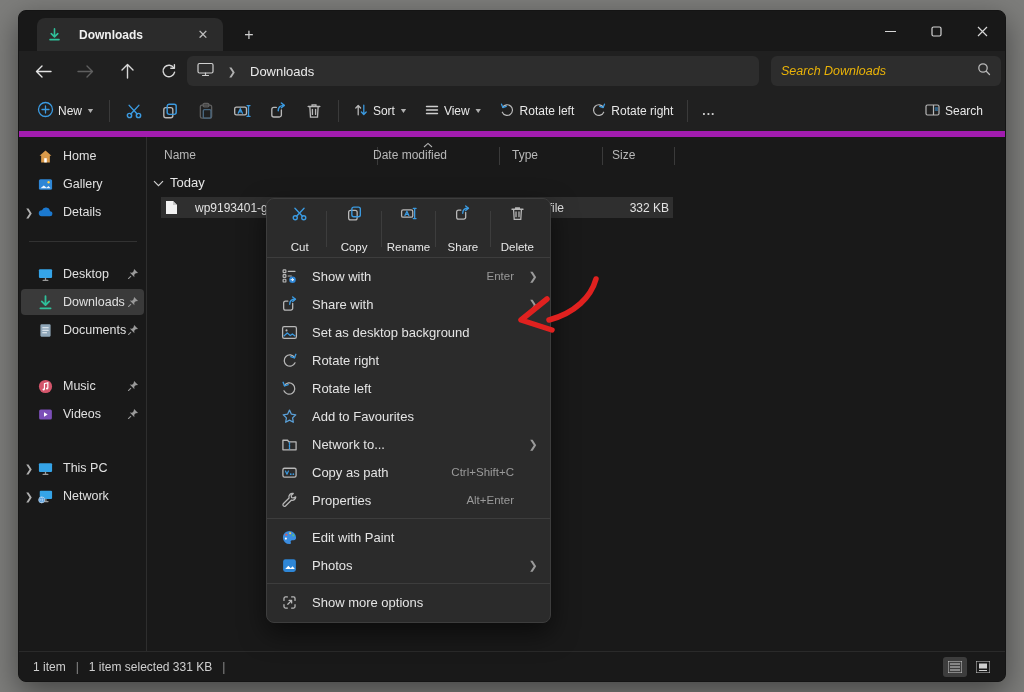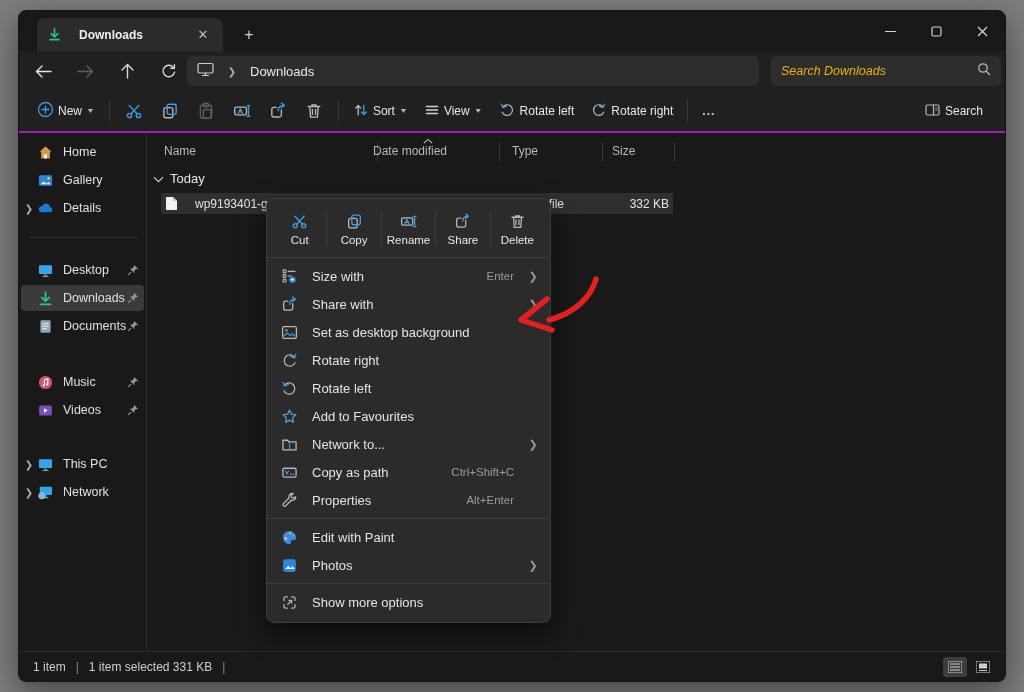--- a/index.html
+++ b/index.html
@@ -45,21 +45,21 @@
   .search-ph { font-size:12.5px; color:#eab308; flex:1;font-style:italic; }
   
   .cmdbar { position:absolute; left:0; top:80px; right:0; height:40px; background:#202020; display:flex; align-items:center; }
   .cmd-btn { display:flex; align-items:center; gap:4px; padding:6px 8px; border-radius:4px; font-size:12px; color:#e8e8e8; }
   .cmd-icon-btn { padding:6px 9px; }
   .cmd-sep { width:1px; height:22px; background:#3a3a3a; margin:0 6px; }
   .chev-dn { font-size:9px; color:#b0b0b0; transform:scaleY(.8); }
   .cmd-details { position:absolute; right:14px; }
   .cmd-more { letter-spacing:1px; color:#cfcfcf; font-weight:bold; }
   
-  .main { position:absolute; left:0; top:120px; right:0; bottom:30px; background:#191919; border-top:2px solid #a21caf; }
+  .main { position:absolute; left:0; top:120px; right:0; bottom:30px; background:#191919; border-top:6px solid #a21caf; }
   .sidebar { position:absolute; left:0; top:0; width:127px; bottom:0; }
   .sidebar-vline { position:absolute; left:127px; top:0; bottom:0; width:1px; background:#2e2e2e; }
   .sb-row {
     position:absolute; left:2px; width:123px; height:26px; border-radius:4px;
     display:flex; align-items:center; font-size:12.5px; color:#e0e0e0;
   }
   .sb-row.selected { background:#3a3a3a; }
   .sb-chevron { width:16px; text-align:center; color:#b0b0b0; font-size:10px; }
   .sb-spacer { width:16px; }
   .sb-icon { width:17px; height:17px; margin-right:9px; flex:none; }
@@ -82,21 +82,21 @@
   .fr-date { position:absolute; left:238px; }
   .fr-type { position:absolute; left:365px; }
   .fr-size { position:absolute; right:4px; }
   
   .ctx {
     position:absolute; left:247px; top:187px; width:285px;
     background:#2b2b2b; border:1px solid #3d3d3d; border-radius:8px;
     box-shadow:0 10px 26px rgba(0,0,0,.55); padding:4px 0 6px 0; z-index:5;
   }
   .ctx-quick { display:flex; height:50px; align-items:stretch; padding:2px 6px 0 6px; }
-  .qa { flex:1; display:flex; flex-direction:column; align-items:center; justify-content:center; gap:4px; border-radius:4px; }
+  .qa { flex:1; display:flex; flex-direction:column; align-items:center; justify-content:space-between; gap:4px; border-radius:4px; }
   .qa-label { font-size:11.5px; color:#e8e8e8; }
   .qa-vsep { width:1px; background:#3d3d3d; margin:6px 0; }
   .ctx-sep { height:1px; background:#3d3d3d; margin:4px 0; }
   .ctx-row { height:28px; display:flex; align-items:center; padding:0 10px 0 14px; }
   .ctx-ic { width:17px; height:17px; margin-right:14px; flex:none; }
   .ctx-label { font-size:13px; color:#e4e4e4; flex:1; white-space:nowrap; }
   .ctx-shortcut { font-size:11.5px; color:#9a9a9a; margin-right:12px; }
   .ctx-sub { width:14px; text-align:center; color:#9a9a9a; font-size:11px; }
   
   .statusbar {
@@ -510,21 +510,21 @@
       <span class="ctx-ic">
           <svg class="i" viewBox="0 0 16 16">
             <rect x="2" y="1.8" width="2.6" height="2.6" rx=".6" fill="none" stroke="#b8b8b8" stroke-width="1.1"></rect>
             <rect x="2" y="6.2" width="2.6" height="2.6" rx=".6" fill="none" stroke="#b8b8b8" stroke-width="1.1"></rect>
             <rect x="2" y="10.6" width="2.6" height="2.6" rx=".6" fill="none" stroke="#b8b8b8" stroke-width="1.1"></rect>
             <path d="M6.8 3.1h6.4M6.8 7.5h3" stroke="#b8b8b8" stroke-width="1.1" stroke-linecap="round"></path>
             <circle cx="10.8" cy="11" r="3.1" fill="#2e86d6"></circle>
             <path d="M9.4 11h2.2M10.6 9.9l1.2 1.1-1.2 1.1" stroke="#fff" stroke-width=".9" fill="none" stroke-linecap="round"></path>
           </svg>
         </span>
-      <span class="ctx-label">Size with</span>
+      <span class="ctx-label">Show with</span>
       <span class="ctx-shortcut">Enter</span>
       <span class="ctx-sub">❯</span>
     </div>
     <div class="ctx-row">
       <span class="ctx-ic">
           <svg class="i" viewBox="0 0 16 16">
             <path d="M11 7v4.5A1.8 1.8 0 0 1 9.2 13.3H4.3A1.8 1.8 0 0 1 2.5 11.5V6.6A1.8 1.8 0 0 1 4.3 4.8H6.5" fill="none" stroke="#b8b8b8" stroke-width="1.2" stroke-linecap="round"></path>
             <path d="M8.2 7.8C8.2 4.8 10 3 13.3 3" fill="none" stroke="#3b9ae0" stroke-width="1.3" stroke-linecap="round"></path>
             <path d="M11 .9l2.6 2.1L11 5.1" fill="none" stroke="#3b9ae0" stroke-width="1.3" stroke-linecap="round" stroke-linejoin="round"></path>
           </svg>

